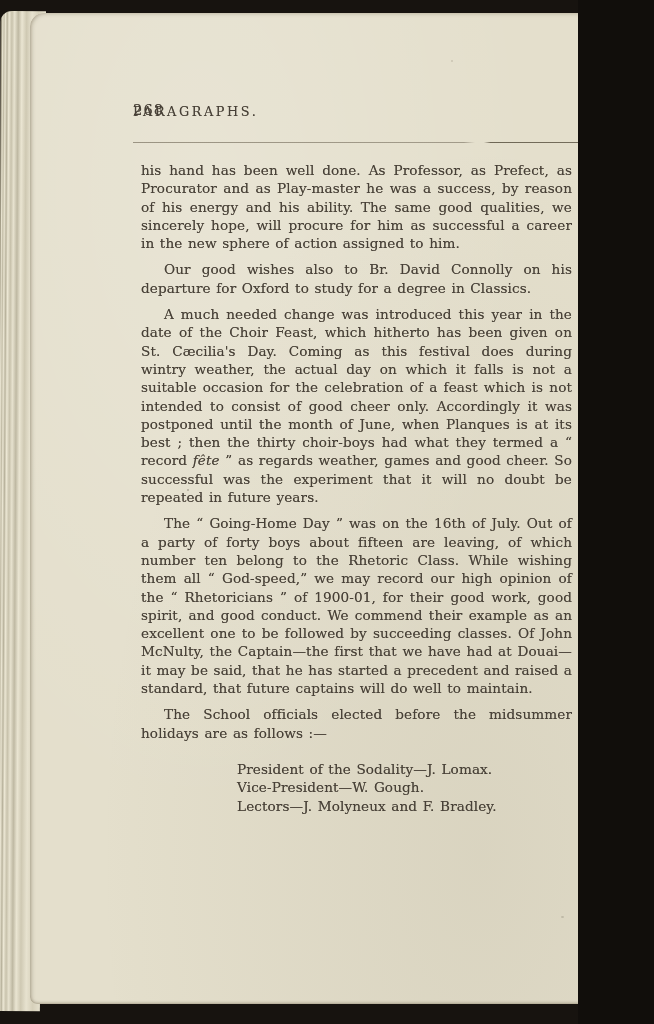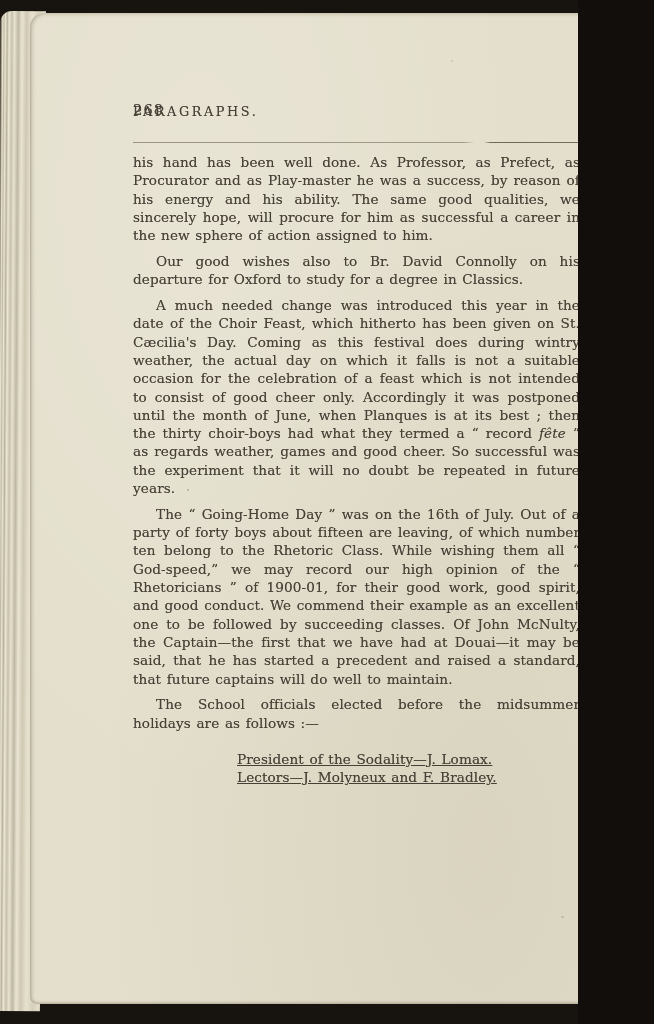--- a/index.html
+++ b/index.html
@@ -69,25 +69,25 @@
     background:linear-gradient(90deg,
       #9b9483 0%, #a29b8a 74%, rgba(0,0,0,0) 76.5%,
       rgba(0,0,0,0) 78.5%, #6e6755 80%, #756e5c 100%);
   }
   .body-text {
     position:absolute; top:153px; left:0; width:100%;
     font-size:13.6px; line-height:18.3px;
     word-spacing:1.1px; letter-spacing:0.1px;
   }
   .body-text p {
-    margin:0; text-align:justify; text-indent:23px;
+    margin:8px; text-align:justify; text-indent:23px;
   }
   .body-text p.continuation { text-indent:0; }
   .body-text p + p, .body-text .officials + p { margin-top:7.5px; }
-  .officials { margin-top:18px; padding-left:104px;text-decoration:underline; }
+  .officials { margin-top:18px; padding-left:104px; }
   .officials div { line-height:18.3px; }
   em { font-style:italic; }
   
   .speck { position:absolute; border-radius:50%; background:#7a7463; }
   .speck.s1 { left:187px; top:489px; width:2px; height:2px; opacity:.5; }
   .speck.s2 { left:561px; top:916px; width:3px; height:2px; opacity:.3; }
   .speck.s3 { left:451px; top:60px;  width:2px; height:2px; opacity:.25; }
   .speck.s4 { left:635px; top:691px; width:3px; height:6px; opacity:.55;
               background:#8a6c3e; border-radius:1px; }
 </style>
@@ -111,20 +111,21 @@
     <div class="header-rule"></div>
 
     <div class="body-text">
       <p class="continuation">his hand has been well done. As Professor, as Prefect, as Procurator and as Play-master he was a success, by reason of his energy and his ability. The same good qualities, we sincerely hope, will procure for him as successful a career in the new sphere of action assigned to him.</p>
       <p>Our good wishes also to Br. David Connolly on his departure for Oxford to study for a degree in Classics.</p>
       <p>A much needed change was introduced this year in the date of the Choir Feast, which hitherto has been given on St. Cæcilia's Day. Coming as this festival does during wintry weather, the actual day on which it falls is not a suitable occasion for the celebration of a feast which is not intended to consist of good cheer only. Accordingly it was postponed until the month of June, when Planques is at its best ; then the thirty choir-boys had what they termed a “ record <em>fête</em> ” as regards weather, games and good cheer. So successful was the experiment that it will no doubt be repeated in future years.</p>
       <p>The “ Going-Home Day ” was on the 16th of July. Out of a party of forty boys about fifteen are leaving, of which number ten belong to the Rhetoric Class. While wishing them all “ God-speed,” we may record our high opinion of the “ Rhetoricians ” of 1900-01, for their good work, good spirit, and good conduct. We commend their example as an excellent one to be followed by succeeding classes. Of John McNulty, the Captain—the first that we have had at Douai—it may be said, that he has started a precedent and raised a standard, that future captains will do well to maintain.</p>
       <p>The School officials elected before the midsummer holidays are as follows :—</p>
       <div class="officials">
         <div>President of the Sodality—J. Lomax.</div>
+        <div>Vice-President—W. Gough.</div>
         <div>Lectors—J. Molyneux and F. Bradley.</div>
       </div>
     </div>
   </div>
 
   <div class="speck s1"></div>
   <div class="speck s2"></div>
   <div class="speck s3"></div>
   <div class="speck s4"></div>
 

